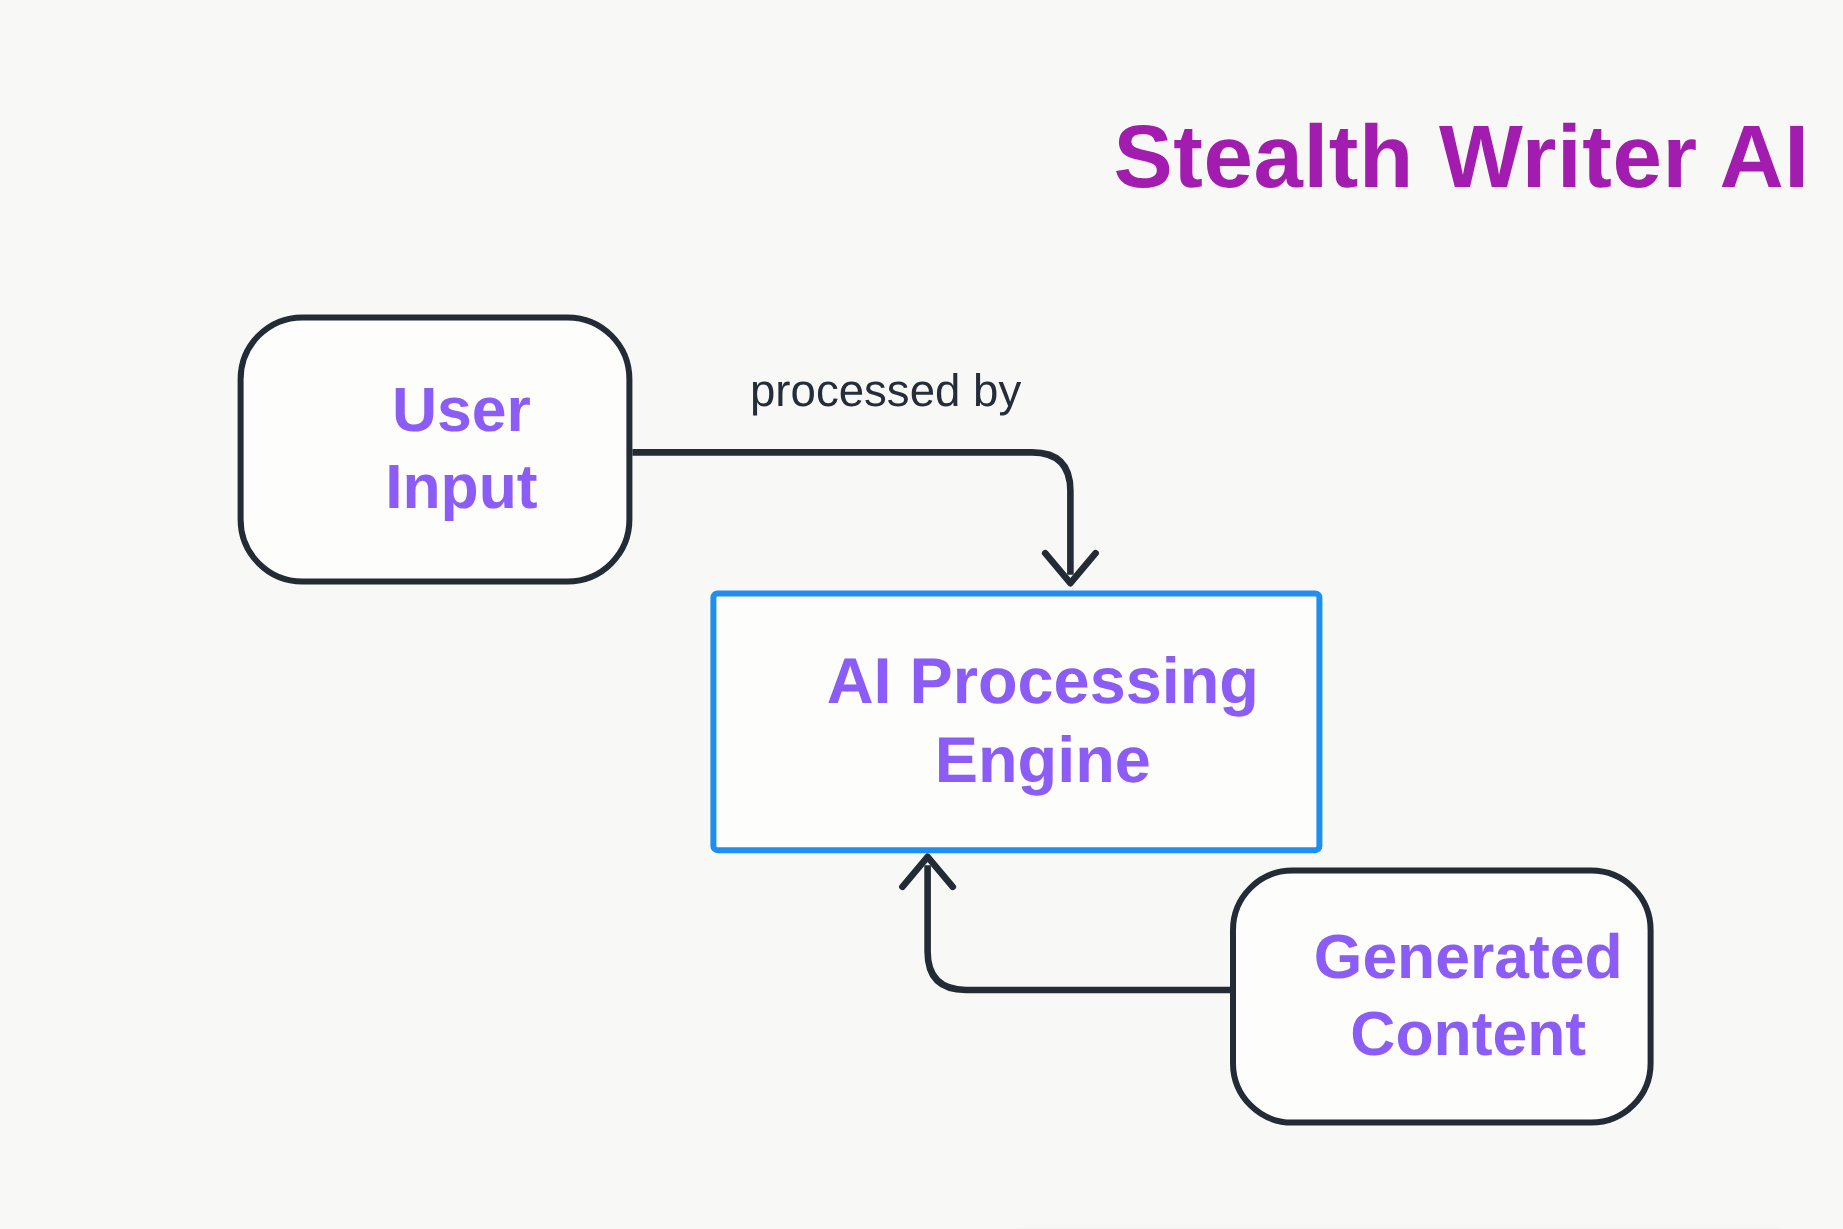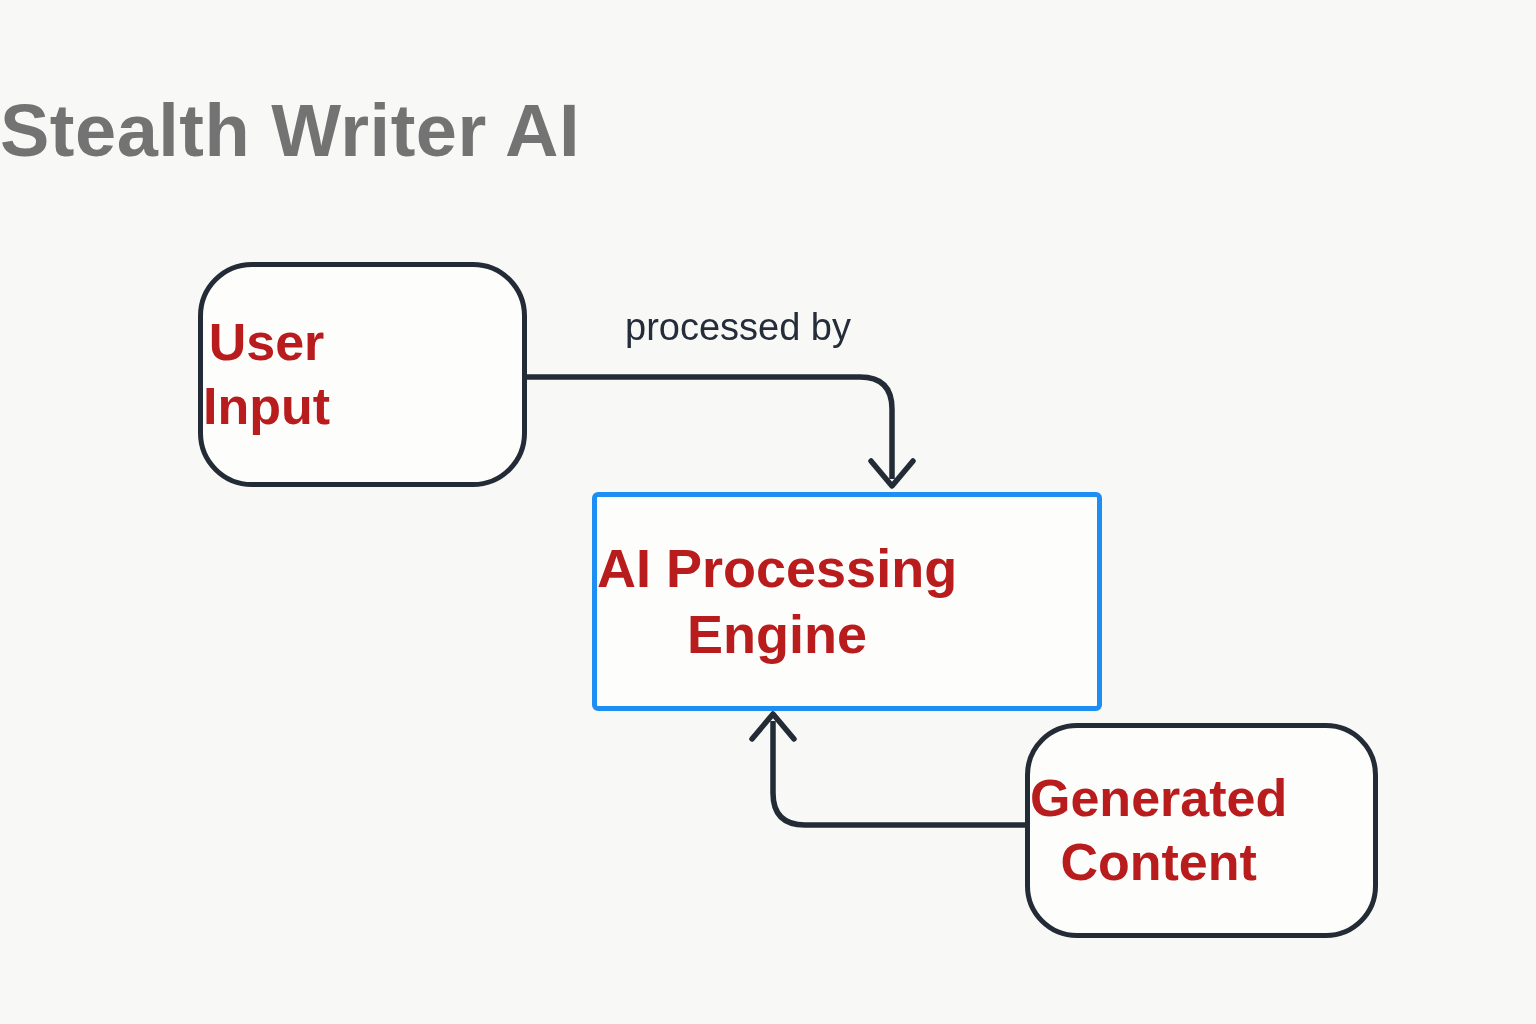--- a/index.html
+++ b/index.html
@@ -13,39 +13,41 @@
     width: 1536px;
     height: 1024px;
     background: #f8f8f6;
     overflow: hidden;
   }
   .diagram-title {
     position: absolute;
     top: 88px;
     left: 0;
     width: 1508px;
-    text-align: left;
+    text-align: right;
     font-size: 74px;
     font-weight: 700;
     letter-spacing: 0.5px;
-    color: #737373;
+    color: #a21caf;
     margin: 0;
   }
   .node {
     position: absolute;
     display: flex;
     align-items: center;
+    justify-content: center;
     text-align: center;
     background: #fdfdfc;
     border: 5px solid #232b36;
     box-sizing: border-box;
-    color: #b91c1c;
+    color: #8b5cf6;
     font-weight: 700;
     line-height: 1.22;
     white-space: pre-line;
+    padding-left: 44px;
   }
   .node-user-input {
     left: 198px;
     top: 262px;
     width: 329px;
     height: 225px;
     border-radius: 54px;
     font-size: 52px;
   }
   .node-ai-engine {

